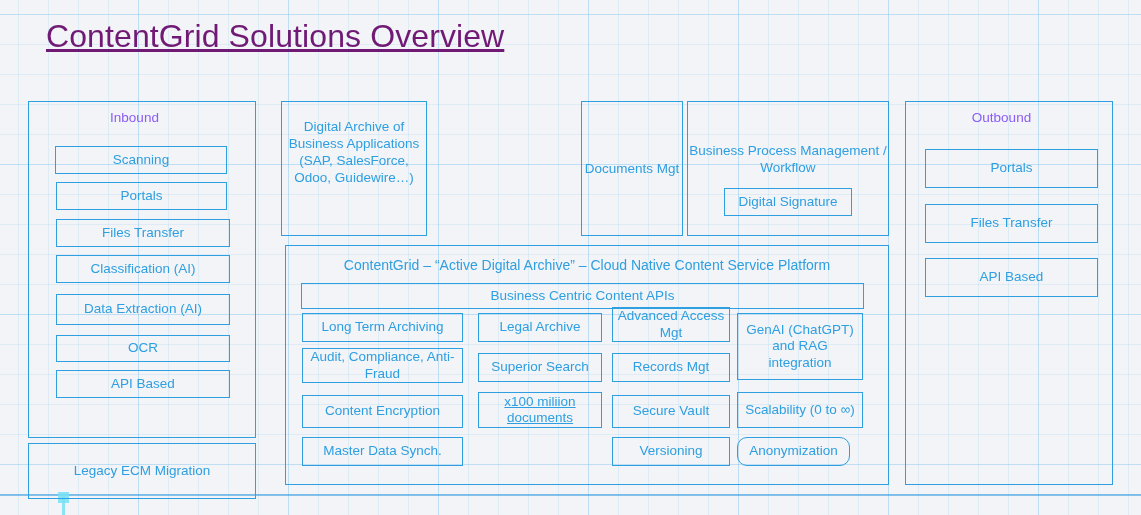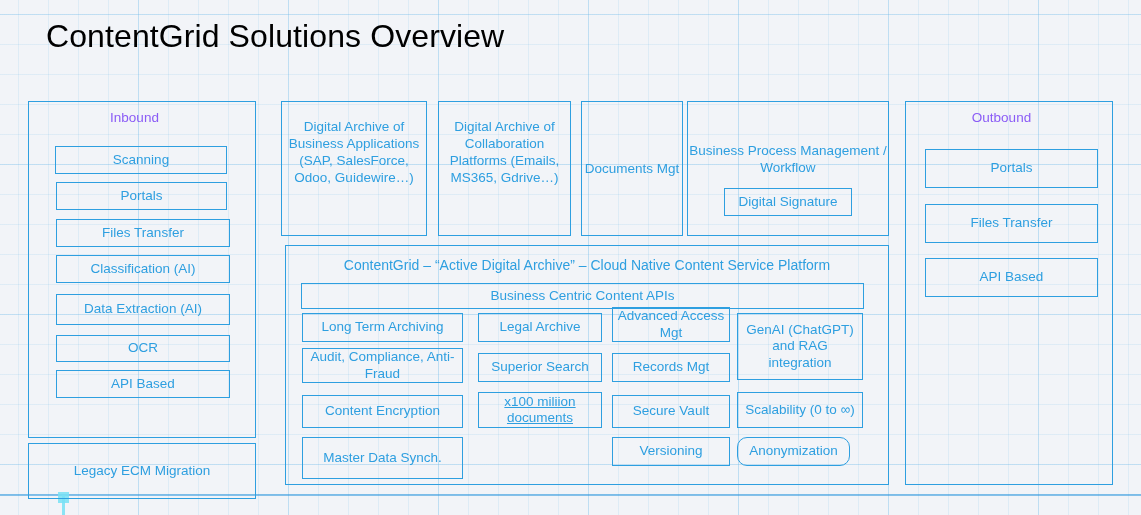--- a/index.html
+++ b/index.html
@@ -34,22 +34,23 @@
   #grid-guide-dot{
     position:absolute;left:58px;top:492px;width:11px;height:11px;
     background:rgba(120,225,245,.85);z-index:1;
   }
 
   #canvas{position:absolute;inset:0;z-index:2;}
 
   
   #page-title{
     position:absolute;left:46px;top:18px;
-    font-size:32px;color:#000000;letter-spacing:.1px;
+    font-size:32px;color:#701a75;letter-spacing:.1px;
     white-space:nowrap;
+    text-decoration:underline;
   }
 
   
   .box{
     position:absolute;
     border:1.6px solid #2e9fe0;
     background:transparent;
     box-sizing:border-box;
   }
   .sect{border-width:1.6px;}
@@ -102,23 +103,20 @@
   <div class="chip" style="left:56px;top:294px;width:174px;height:31px;">Data Extraction (AI)</div>
   <div class="chip" style="left:56px;top:335px;width:174px;height:27px;">OCR</div>
   <div class="chip" style="left:56px;top:370px;width:174px;height:28px;">API Based</div>
 
   <div class="chip" style="left:28px;top:443px;width:228px;height:56px;">Legacy ECM Migration</div>
 
   <div class="topbox" style="left:281px;top:101px;width:146px;height:135px;">
     <span>Digital Archive of Business Applications (SAP, SalesForce, Odoo, Guidewire…)</span>
   </div>
 
-  <div class="topbox" style="left:438px;top:101px;width:133px;height:135px;">
-    <span>Digital Archive of Collaboration Platforms (Emails, MS365, Gdrive…)</span>
-  </div>
 
   <div class="topbox" style="left:581px;top:101px;width:102px;height:135px;justify-content:center;padding-top:0;">
     <span>Documents Mgt</span>
   </div>
 
   <div class="topbox" style="left:687px;top:101px;width:202px;height:135px;padding-top:40px;">
     <span>Business Process Management / Workflow</span>
     <div class="chip" style="position:relative;left:0;top:12px;width:128px;height:28px;">Digital Signature</div>
   </div>
 
@@ -135,21 +133,21 @@
 
   <div class="chip" style="left:302px;top:348px;width:161px;height:35px;">Audit, Compliance, Anti-Fraud</div>
   <div class="chip" style="left:478px;top:353px;width:124px;height:29px;">Superior Search</div>
   <div class="chip" style="left:612px;top:353px;width:118px;height:29px;">Records Mgt</div>
 
   <div class="chip" style="left:302px;top:395px;width:161px;height:33px;">Content Encryption</div>
   <div class="chip" style="left:478px;top:392px;width:124px;height:36px;text-decoration:underline;">x100 miliion documents</div>
   <div class="chip" style="left:612px;top:395px;width:118px;height:33px;">Secure Vault</div>
   <div class="chip" style="left:737px;top:392px;width:126px;height:36px;">Scalability (0 to ∞)</div>
 
-  <div class="chip" style="left:302px;top:437px;width:161px;height:42px;">Master Data Synch.</div>
+  <div class="chip" style="left:302px;top:437px;width:161px;height:29px;">Master Data Synch.</div>
   <div class="chip" style="left:612px;top:437px;width:118px;height:29px;">Versioning</div>
   <div class="chip" style="left:737px;top:437px;width:113px;height:29px;border-radius:10px;">Anonymization</div>
 
   <div class="box sect" style="left:905px;top:101px;width:208px;height:384px;">
     <div class="sect-label">Outbound</div>
   </div>
   <div class="chip" style="left:925px;top:149px;width:173px;height:39px;">Portals</div>
   <div class="chip" style="left:925px;top:204px;width:173px;height:39px;">Files Transfer</div>
   <div class="chip" style="left:925px;top:258px;width:173px;height:39px;">API Based</div>
 

